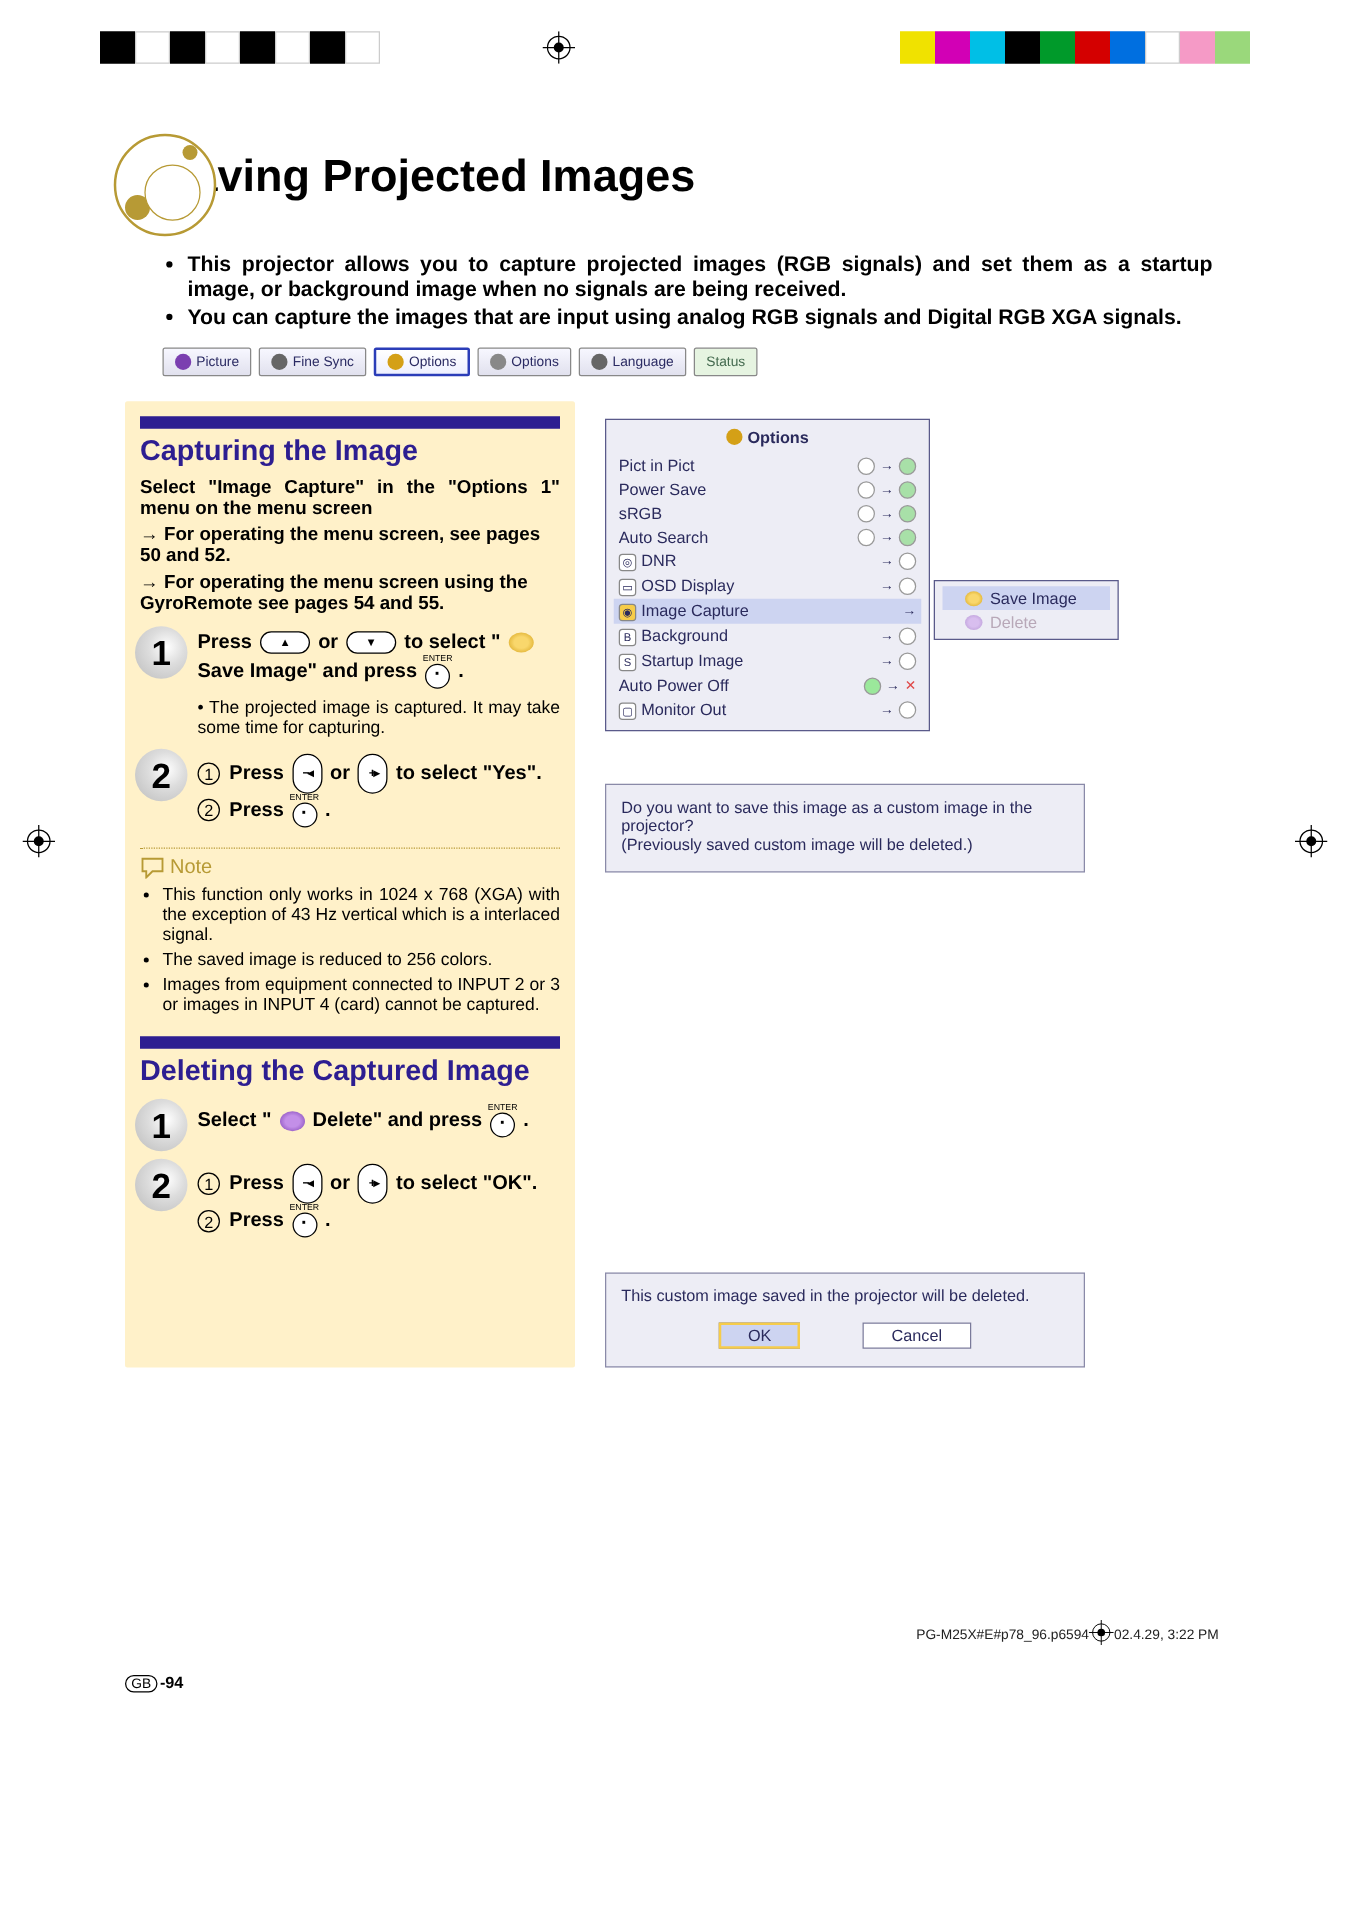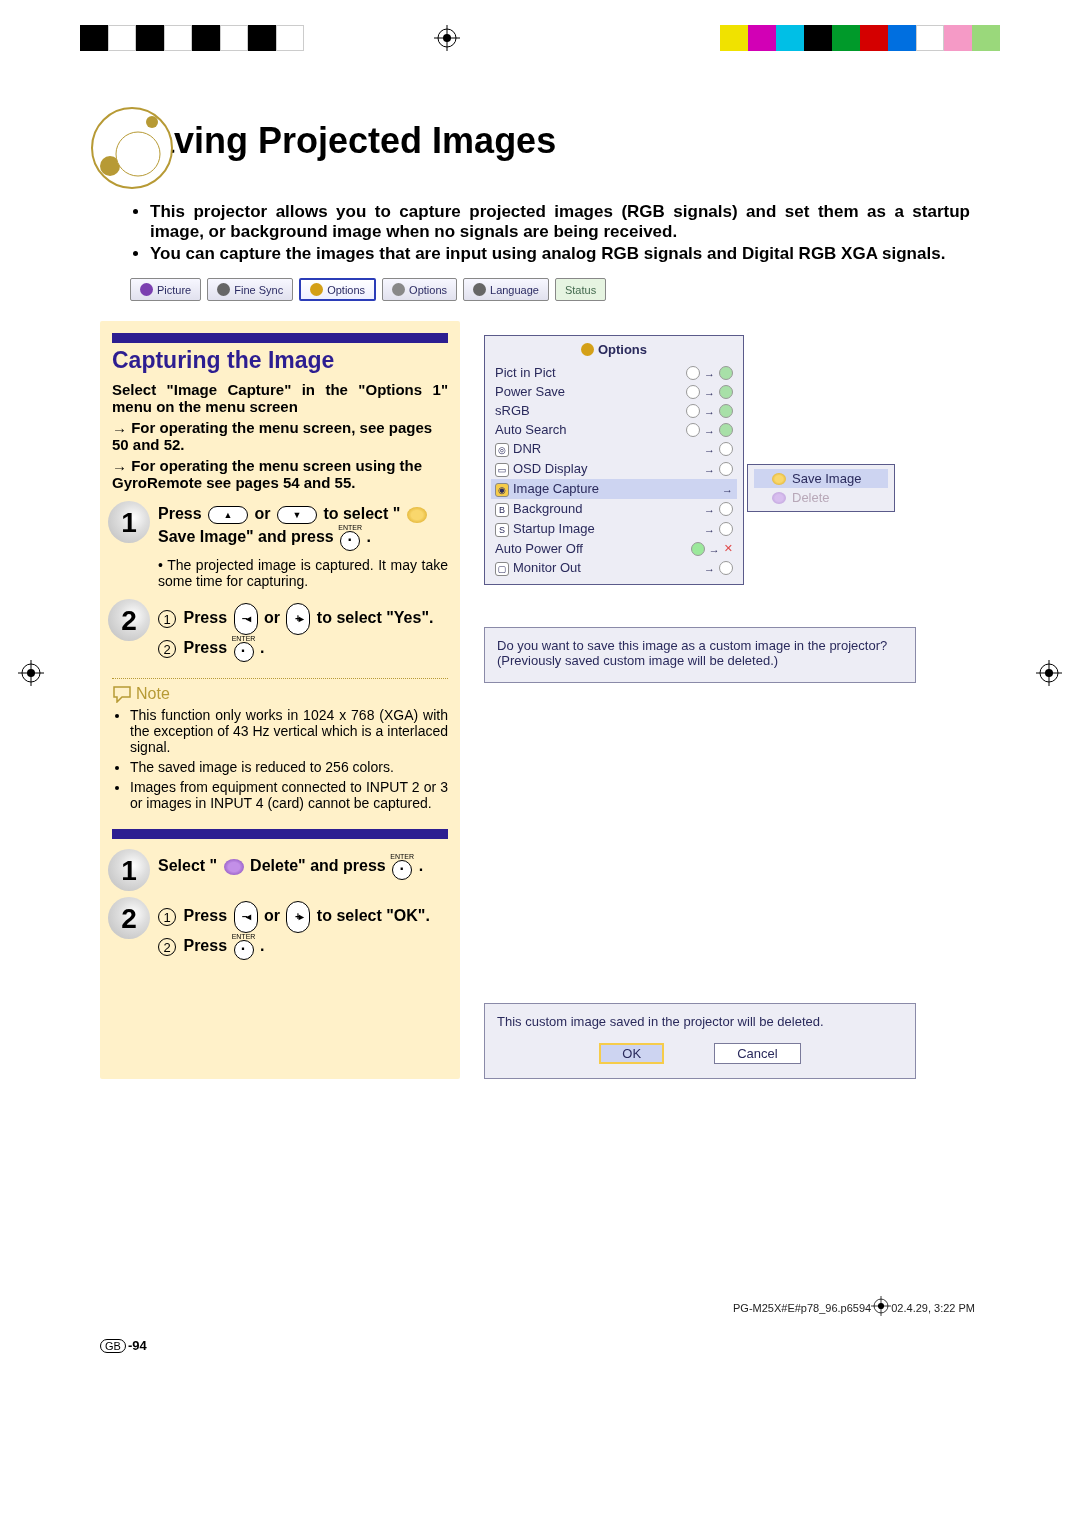--- a/index.html
+++ b/index.html
@@ -242,21 +242,21 @@
     font-size: 13px;
     padding: 4px 6px;
   }
   .side-popup .row { display:flex; align-items:center; gap:4px; padding:2px 16px; }
   .side-popup .row.hl { background:#cdd4f1; }
   .side-popup .row.gray { color:#b8a8b8; }
   .confirm-box-wrap { margin-top: 42px; }
   .confirm-box {
     border: 1px solid #8a8aa8;
     background: #ededf5;
-    width: 432px;
+    width: 384px;
     padding: 10px 12px 14px 12px;
     font-size: 13px;
     color: #2a2a5c;
   }
   .confirm-btns {
     display:flex; gap:50px; justify-content:center; margin-top:14px;
   }
   .confirm-btn {
     border: 1px solid #7a7a9a; background:#fff;
     padding: 2px 22px; font-size: 13px; color:#2a2a5c;
@@ -425,20 +425,21 @@
         </div>
         <ul class="note-list">
           <li>This function only works in 1024 x 768 (XGA) with the exception of 43 Hz vertical which is a interlaced signal.</li>
           <li>The saved image is reduced to 256 colors.</li>
           <li>Images from equipment connected to INPUT 2 or 3 or images in INPUT 4 (card) cannot be captured.</li>
         </ul>
       </div>
 
       <div style="height:14px"></div>
       <div class="section-bar"></div>
+      <div class="section-title">Deleting the Captured Image</div>
 
       <div class="step">
         <div class="step-num">
             <div class="step-num-bg"></div>
             <div class="step-num-txt">1</div>
           </div>
         <div class="step-body">
           <span>Select "</span>
           <span class="icon-delete"></span>
           <span> Delete" and press </span>

